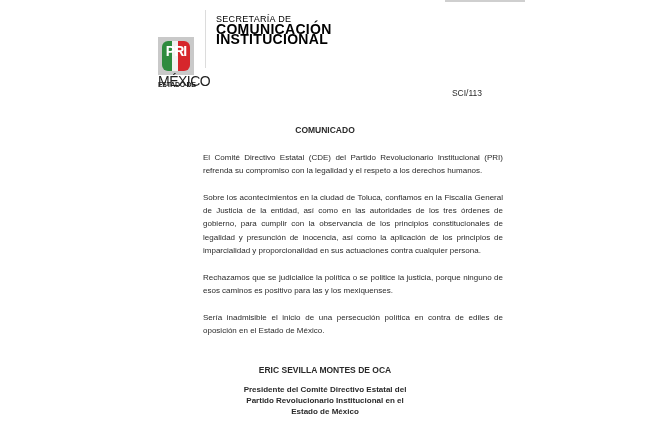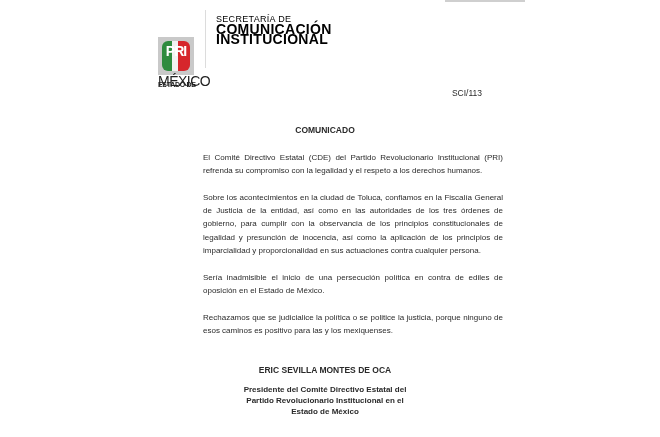--- a/index.html
+++ b/index.html
@@ -50,22 +50,22 @@
 
 <div class="ref">
   <div>SCI/113</div>
 </div>
 
 <div class="title">COMUNICADO</div>
 
 <div class="body">
   <p>El Comité Directivo Estatal (CDE) del Partido Revolucionario Institucional (PRI) refrenda su compromiso con la legalidad y el respeto a los derechos humanos.</p>
   <p>Sobre los acontecimientos en la ciudad de Toluca, confiamos en la Fiscalía General de Justicia de la entidad, así como en las autoridades de los tres órdenes de gobierno, para cumplir con la observancia de los principios constitucionales de legalidad y presunción de inocencia, así como la aplicación de los principios de imparcialidad y proporcionalidad en sus actuaciones contra cualquier persona.</p>
+  <p>Rechazamos que se judicialice la política o se politice la justicia, porque ninguno de esos caminos es positivo para las y los mexiquenses.</p>
   <p>Sería inadmisible el inicio de una persecución política en contra de ediles de oposición en el Estado de México.</p>
-  <p>Rechazamos que se judicialice la política o se politice la justicia, porque ninguno de esos caminos es positivo para las y los mexiquenses.</p>
 </div>
 
 <div class="sig-name">ERIC SEVILLA MONTES DE OCA</div>
 <div class="sig-role">
   <div>Presidente del Comité Directivo Estatal del</div>
   <div>Partido Revolucionario Institucional en el</div>
   <div>Estado de México</div>
 </div>
 
 </body></html>

